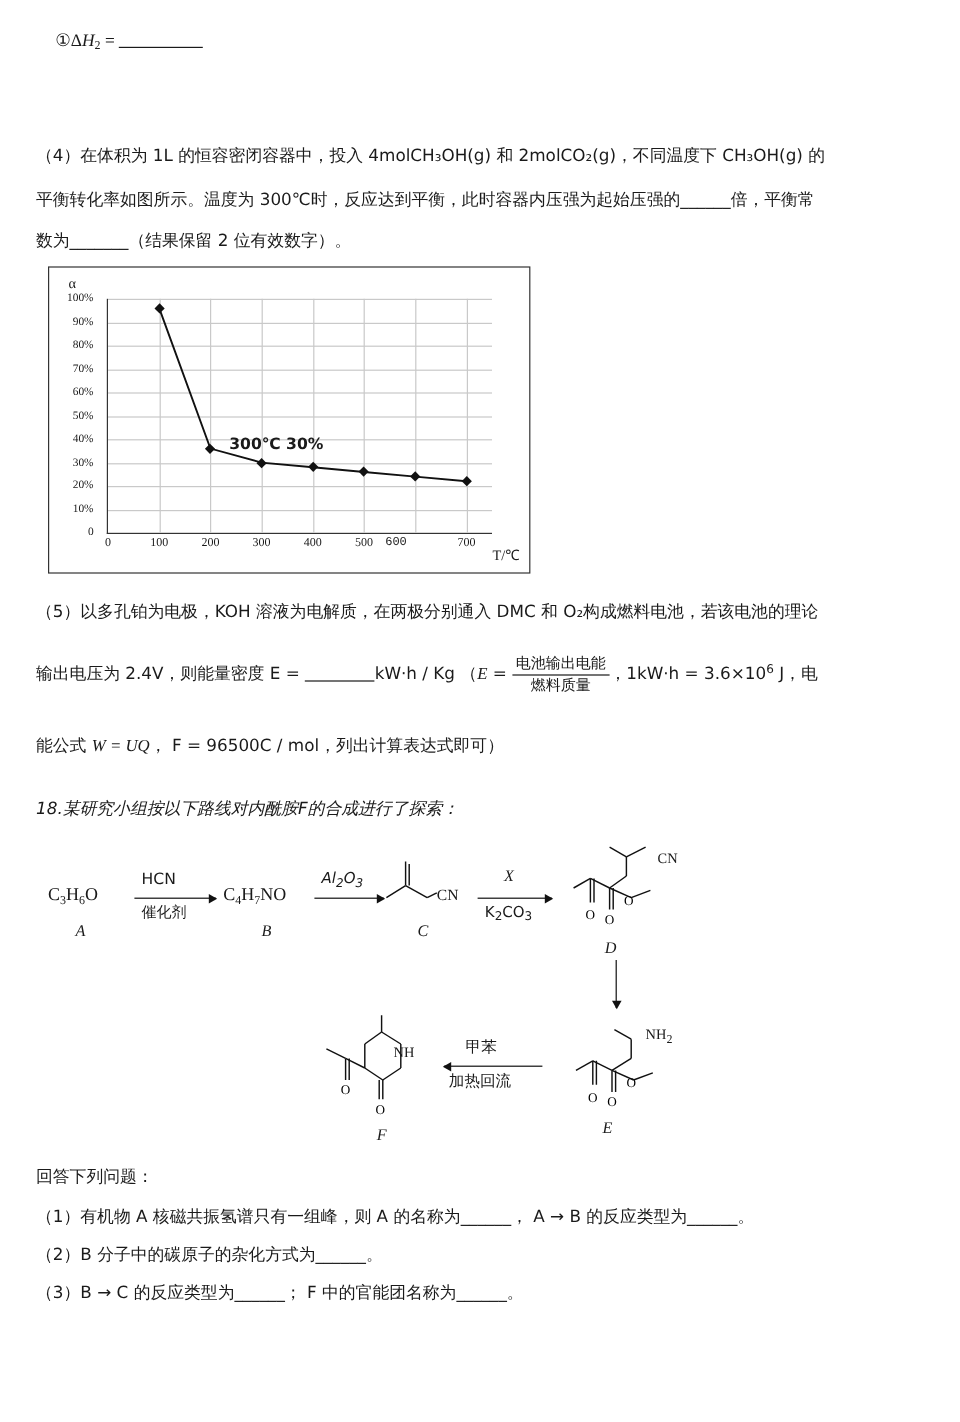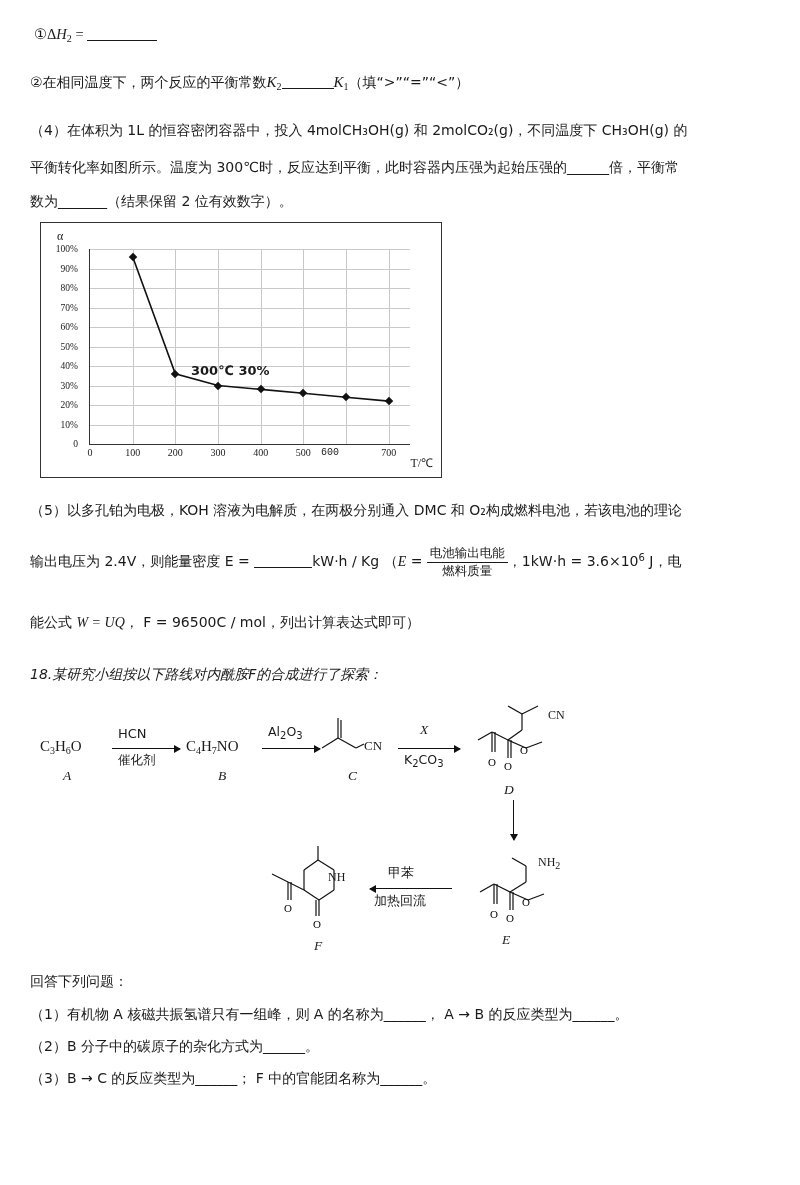--- a/index.html
+++ b/index.html
@@ -4,21 +4,21 @@
 <style>
   html,body{margin:0;padding:0;}
   body{
     width:800px;height:1185px;background:#ffffff;
     font-family:"Liberation Serif", serif;
     color:#1a1a1a;
     position:relative;
     overflow:hidden;
   }
   .page{position:relative;width:800px;height:1185px;padding:0;}
-  .line{font-size:14.5px;line-height:1.5;margin:0 0 0 4px;}
+  .line{font-size:14.5px;line-height:1.5;margin:0 0 0 16px;}
   .blk{position:absolute;}
   .ul{display:inline-block;border-bottom:1px solid #1a1a1a;min-width:52px;height:14px;vertical-align:-2px;}
   .ul.m{min-width:58px;}
   .ul.l{min-width:70px;}
   .it{font-style:italic;font-family:"Liberation Serif",serif;}
   .sub{font-size:10px;vertical-align:-3px;}
   .sup{font-size:10px;vertical-align:5px;}
   .cn{font-family:"DejaVu Sans", sans-serif;font-size:14px;}
   
   .chart-wrap{position:absolute;left:40px;top:222px;width:400px;height:254px;border:1px solid #333;background:#fff;}
@@ -48,23 +48,20 @@
 </style>
 </head>
 <body>
 
 <div class="page">
 
   <div class="blk" style="left:30px;top:24px;">
     <span class="line">①Δ<span class="it">H</span><span class="sub">2</span> = </span><span class="ul l"></span>
   </div>
 
-  <div class="blk" style="left:30px;top:73px;">
-    <span class="cn">②在相同温度下，两个反应的平衡常数</span><span class="it" style="font-size:15px;">K</span><span class="sub">2</span><span class="ul"></span><span class="it" style="font-size:15px;">K</span><span class="sub">1</span><span class="cn">（填“&gt;”“=”“&lt;”）</span>
-  </div>
 
   <div class="blk" style="left:30px;top:121px;">
     <span class="cn">（4）在体积为 1L 的恒容密闭容器中，投入 4molCH₃OH(g) 和 2molCO₂(g)，不同温度下 CH₃OH(g) 的</span>
   </div>
   <div class="blk" style="left:30px;top:158px;">
     <span class="cn">平衡转化率如图所示。温度为 300℃时，反应达到平衡，此时容器内压强为起始压强的______倍，平衡常</span>
   </div>
   <div class="blk" style="left:30px;top:192px;">
     <span class="cn">数为_______（结果保留 2 位有效数字）。</span>
   </div>
@@ -145,21 +142,21 @@
     <div class="sm" style="left:33px;top:68px;font-style:italic;">A</div>
 
     <div class="arrow-h" style="left:82px;top:48px;width:68px;"></div>
     <div class="smcn" style="left:88px;top:26px;font-size:13px;">HCN</div>
     <div class="smcn" style="left:88px;top:52px;">催化剂</div>
 
     <div class="sm" style="left:156px;top:38px;font-size:15px;">C<span class="sub">4</span>H<span class="sub">7</span>NO</div>
     <div class="sm" style="left:188px;top:68px;font-style:italic;">B</div>
 
     <div class="arrow-h" style="left:232px;top:48px;width:58px;"></div>
-    <div class="smcn" style="left:238px;top:24px;">Al<span class="sub">2</span>O<span class="sub">3</span></div>
+    <div class="smcn" style="left:238px;top:24px;font-style:italic;">Al<span class="sub">2</span>O<span class="sub">3</span></div>
 
     <svg style="position:absolute;left:290px;top:8px;" width="70" height="60" viewBox="0 0 70 60">
       <line x1="18" y1="10" x2="18" y2="30" stroke="#111" stroke-width="1.2"></line>
       <line x1="21" y1="12" x2="21" y2="30" stroke="#111" stroke-width="1.2"></line>
       <line x1="18" y1="30" x2="2" y2="40" stroke="#111" stroke-width="1.2"></line>
       <line x1="18" y1="30" x2="36" y2="40" stroke="#111" stroke-width="1.2"></line>
       <line x1="36" y1="40" x2="44" y2="36" stroke="#111" stroke-width="1.2"></line>
     </svg>
     <div class="sm" style="left:334px;top:38px;font-size:13px;font-style:normal;">CN</div>
     <div class="sm" style="left:318px;top:68px;font-style:italic;">C</div>

